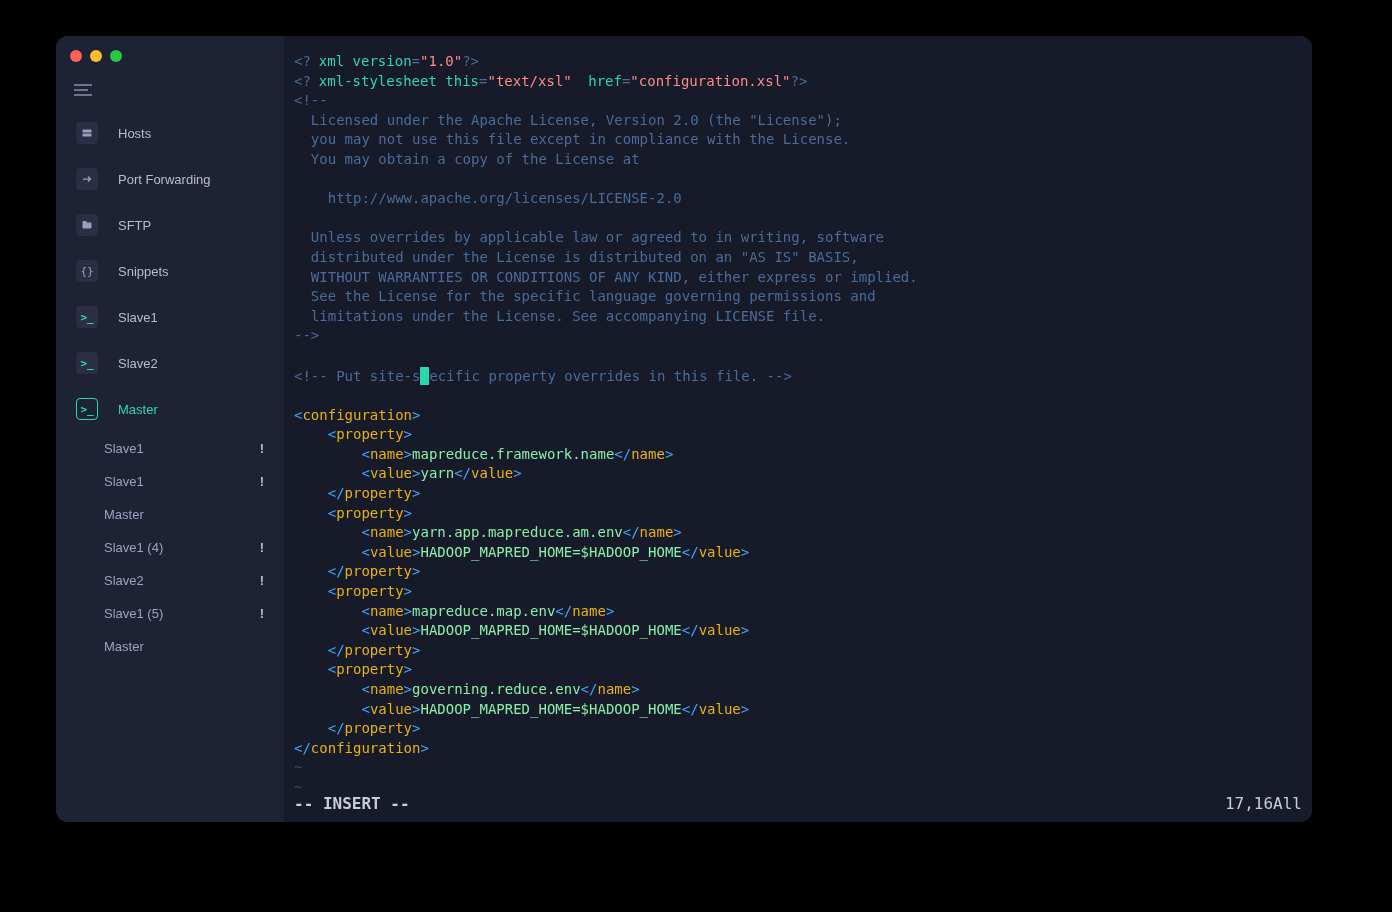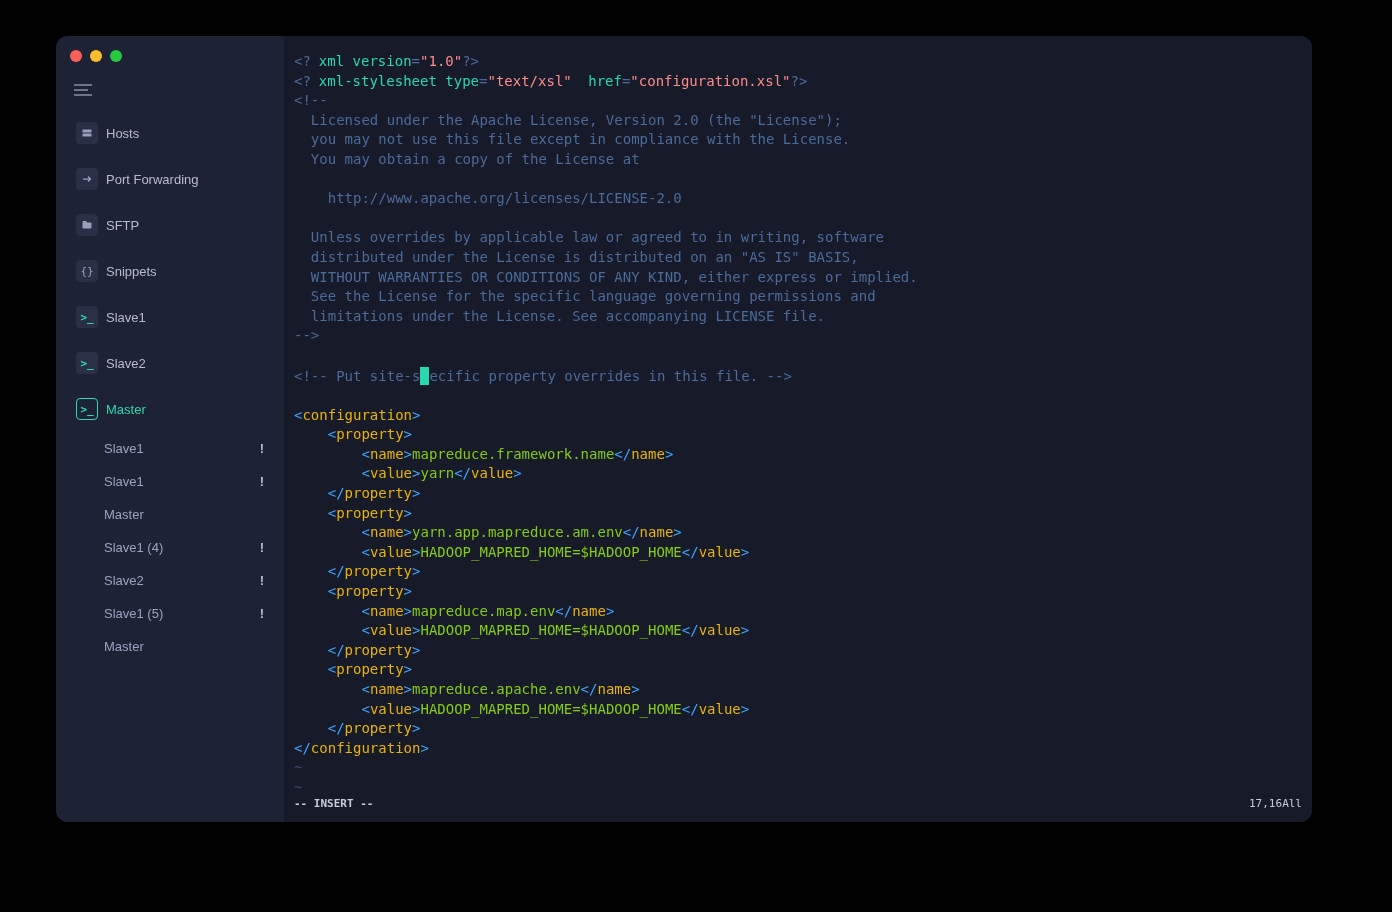--- a/index.html
+++ b/index.html
@@ -39,21 +39,21 @@
   .dot-yellow { background: #ffbd2e; }
   .dot-green { background: #27c93f; }
   .hamburger {
     padding: 8px 18px 14px 18px;
     color: #8a91a8;
   }
   .hamburger svg { display:block; }
   .nav-item {
     display: flex;
     align-items: center;
-    gap: 8px;
+    gap: 20px;
     padding: 10px 14px;
     color: #b8bccb;
     font-size: 13px;
     cursor: pointer;
     margin: 2px 6px;
     border-radius: 4px;
   }
   .nav-item .icon-box {
     width: 22px; height: 22px;
     background: #2a2f45;
@@ -90,36 +90,36 @@
     color:#768390;
     white-space: pre;
     overflow:hidden;
     position:relative;
   }
   .c-pi { color:#4b6b99; }
   .c-string { color:#ff8c8c; }
   .c-comment { color:#4b6b99; }
   .c-tag { color:#3fa7ff; }
   .c-tagname { color:#eab308;margin-top:22px; }
-  .c-text { color:#84cc16; }
+  .c-text { color:#86efac; }
   .c-xmltag { color:#2ad8b0;margin-left:8px; }
   .cursor {
     display:inline-block;
     width:9px; height:18px;
     background:#2ad8b0;
     vertical-align:text-bottom;
     position:relative; top:1px;
   }
   .tilde { color:#3a4a6b; }
   .statusbar {
     position:absolute;
     bottom:8px; left:10px; right:10px;
     color:#c8cdda;
     font-family: inherit;
-    font-size:11px;
+    font-size:16px;
     display:flex;
   }
   .statusbar .mode { font-weight:bold; flex: 0 0 auto; }
   .statusbar .spacer { flex:1; }
   .statusbar .pos { }
   .icon-box svg { width:12px; height:12px; }
   .term-prompt { font-family: ui-monospace, monospace; font-size:11px; font-weight:bold;}
 </style>
 </head>
 <body>
@@ -223,21 +223,21 @@
         <span class="bang">!</span>
       </div>
       <div class="hist-item">
         <span>Master</span>
         <span class="bang"></span>
       </div>
     </div>
   </div>
 
   <div class="editor"><span class="c-pi">&lt;?</span><span class="c-xmltag">xml version</span><span class="c-pi">=</span><span class="c-string">"<span>1.0</span>"</span><span class="c-pi">?&gt;</span>
-<span class="c-pi">&lt;?</span><span class="c-xmltag">xml-stylesheet type</span><span class="c-pi">=</span><span class="c-string">"<span>text/xsl</span>"</span> <span class="c-xmltag">href</span><span class="c-pi">=</span><span class="c-string">"<span>configuration.xsl</span>"</span><span class="c-pi">?&gt;</span>
+<span class="c-pi">&lt;?</span><span class="c-xmltag">xml-stylesheet this</span><span class="c-pi">=</span><span class="c-string">"<span>text/xsl</span>"</span> <span class="c-xmltag">href</span><span class="c-pi">=</span><span class="c-string">"<span>configuration.xsl</span>"</span><span class="c-pi">?&gt;</span>
 <span class="c-comment">&lt;!--
 <span>  Licensed under the Apache License, Version 2.0 (the "License");</span>
 <span>  you may not use this file except in compliance with the License.</span>
 <span>  You may obtain a copy of the License at</span>
 
 <span>    http://www.apache.org/licenses/LICENSE-2.0</span>
 
 <span>  Unless overrides by applicable law or agreed to in writing, software</span>
 <span>  distributed under the License is distributed on an "AS IS" BASIS,</span>
 <span>  WITHOUT WARRANTIES OR CONDITIONS OF ANY KIND, either express or implied.</span>
@@ -254,20 +254,20 @@
     <span class="c-tag">&lt;/</span><span class="c-tagname">property</span><span class="c-tag">&gt;</span>
     <span class="c-tag">&lt;</span><span class="c-tagname">property</span><span class="c-tag">&gt;</span>
         <span class="c-tag">&lt;</span><span class="c-tagname">name</span><span class="c-tag">&gt;</span><span class="c-text">yarn.app.mapreduce.am.env</span><span class="c-tag">&lt;/</span><span class="c-tagname">name</span><span class="c-tag">&gt;</span>
         <span class="c-tag">&lt;</span><span class="c-tagname">value</span><span class="c-tag">&gt;</span><span class="c-text">HADOOP_MAPRED_HOME=$HADOOP_HOME</span><span class="c-tag">&lt;/</span><span class="c-tagname">value</span><span class="c-tag">&gt;</span>
     <span class="c-tag">&lt;/</span><span class="c-tagname">property</span><span class="c-tag">&gt;</span>
     <span class="c-tag">&lt;</span><span class="c-tagname">property</span><span class="c-tag">&gt;</span>
         <span class="c-tag">&lt;</span><span class="c-tagname">name</span><span class="c-tag">&gt;</span><span class="c-text">mapreduce.map.env</span><span class="c-tag">&lt;/</span><span class="c-tagname">name</span><span class="c-tag">&gt;</span>
         <span class="c-tag">&lt;</span><span class="c-tagname">value</span><span class="c-tag">&gt;</span><span class="c-text">HADOOP_MAPRED_HOME=$HADOOP_HOME</span><span class="c-tag">&lt;/</span><span class="c-tagname">value</span><span class="c-tag">&gt;</span>
     <span class="c-tag">&lt;/</span><span class="c-tagname">property</span><span class="c-tag">&gt;</span>
     <span class="c-tag">&lt;</span><span class="c-tagname">property</span><span class="c-tag">&gt;</span>
-        <span class="c-tag">&lt;</span><span class="c-tagname">name</span><span class="c-tag">&gt;</span><span class="c-text">mapreduce.apache.env</span><span class="c-tag">&lt;/</span><span class="c-tagname">name</span><span class="c-tag">&gt;</span>
+        <span class="c-tag">&lt;</span><span class="c-tagname">name</span><span class="c-tag">&gt;</span><span class="c-text">governing.reduce.env</span><span class="c-tag">&lt;/</span><span class="c-tagname">name</span><span class="c-tag">&gt;</span>
         <span class="c-tag">&lt;</span><span class="c-tagname">value</span><span class="c-tag">&gt;</span><span class="c-text">HADOOP_MAPRED_HOME=$HADOOP_HOME</span><span class="c-tag">&lt;/</span><span class="c-tagname">value</span><span class="c-tag">&gt;</span>
     <span class="c-tag">&lt;/</span><span class="c-tagname">property</span><span class="c-tag">&gt;</span>
 <span class="c-tag">&lt;/</span><span class="c-tagname">configuration</span><span class="c-tag">&gt;</span>
 <span class="tilde">~</span>
 <span class="tilde">~</span>
 <div class="statusbar"><span class="mode">-- INSERT --</span><span class="spacer"></span><span class="pos">17,16</span><span>All</span></div></div>
 </div>
 
 </body></html>

